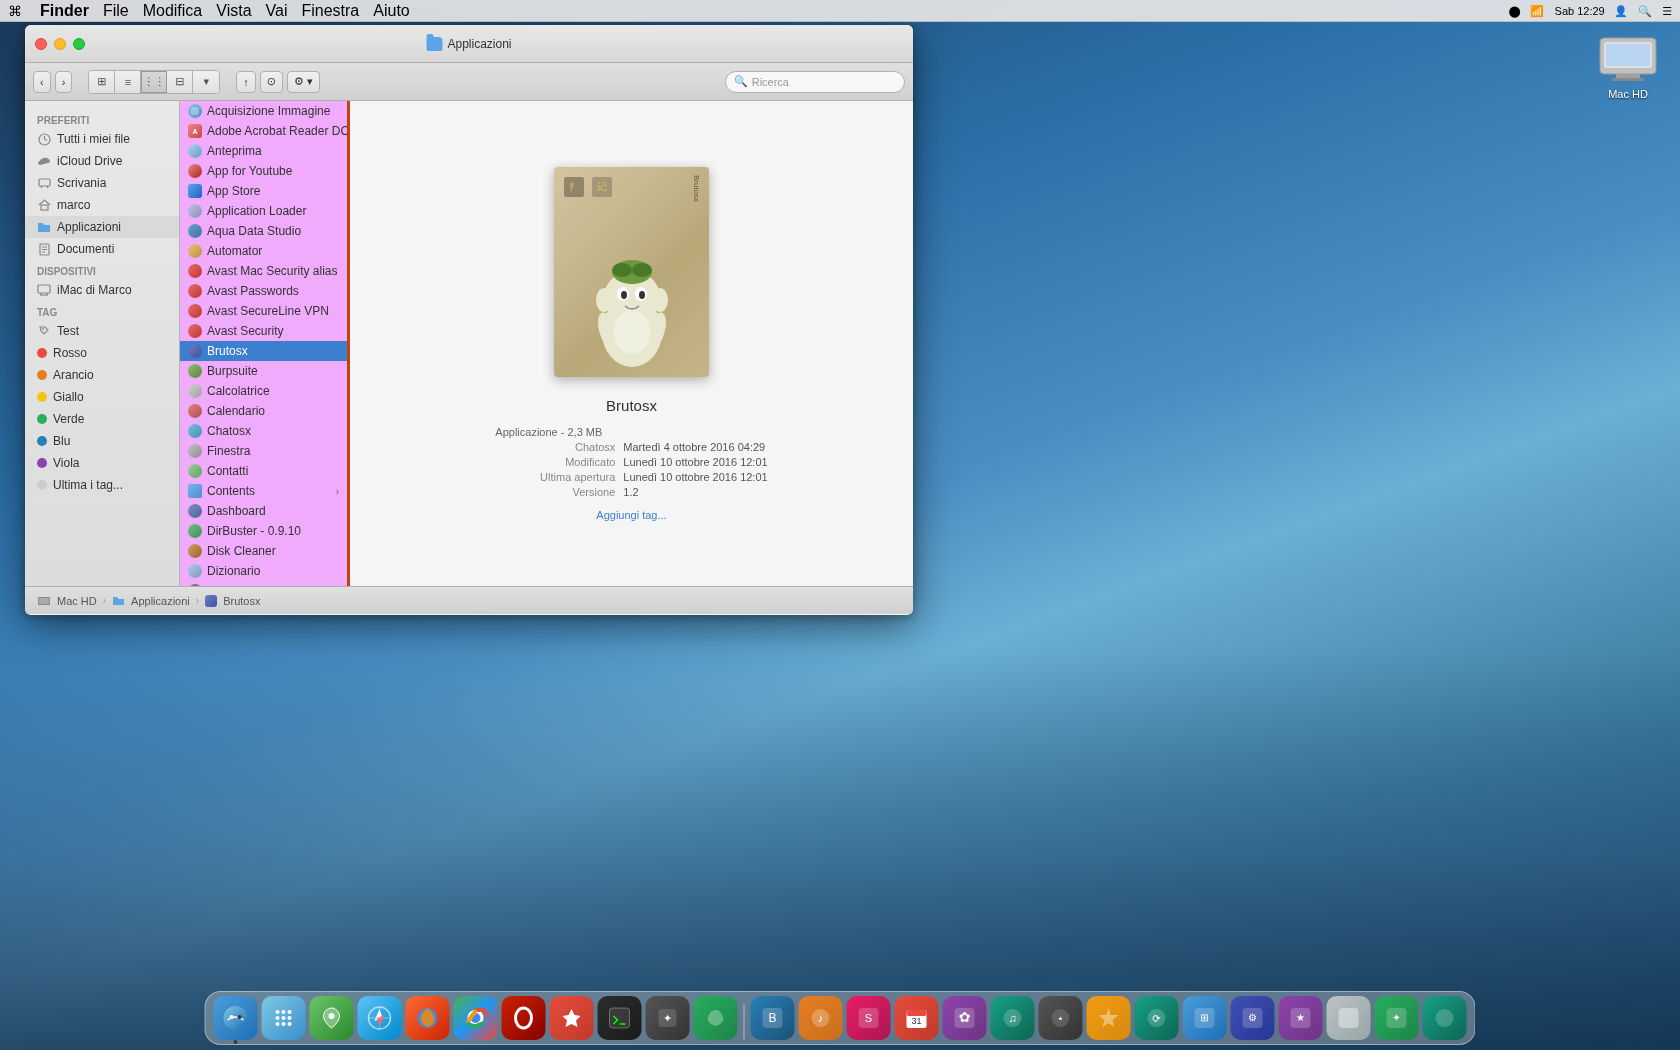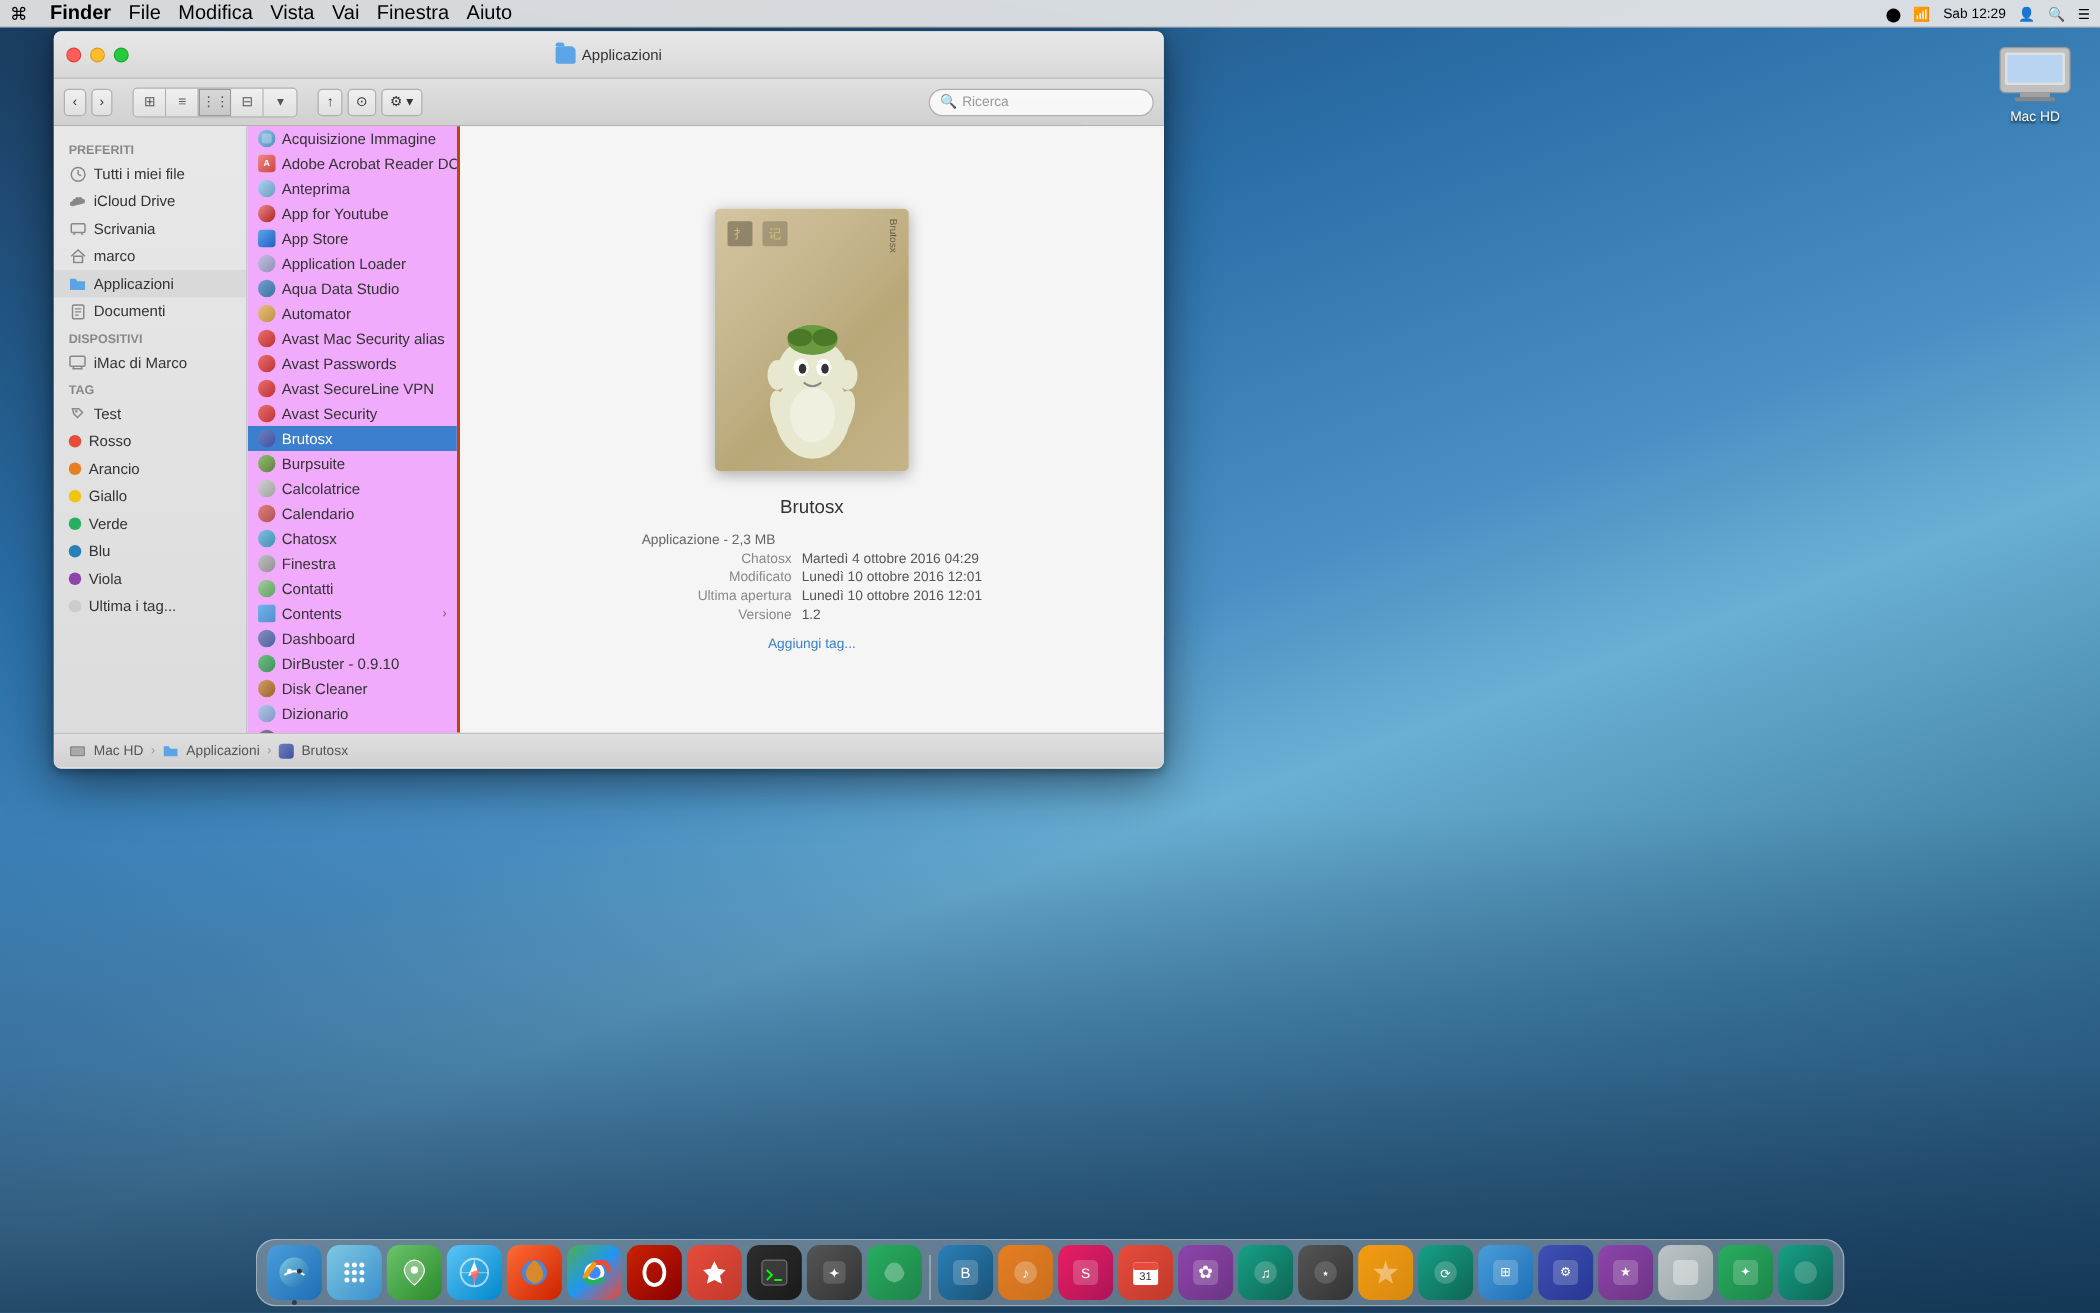--- a/index.html
+++ b/index.html
@@ -78,21 +78,21 @@
     }
 
     .menubar-bold {
       font-weight: 600;
     }
 
     
     .finder-window {
       position: absolute;
       top: 25px;
-      left: 43px;
+      left: 25px;
       width: 888px;
       height: 590px;
       background: #f5f5f5;
       border-radius: 6px;
       box-shadow: 0 10px 40px rgba(0,0,0,0.5), 0 2px 8px rgba(0,0,0,0.3);
       overflow: hidden;
       z-index: 10;
     }
 
     

